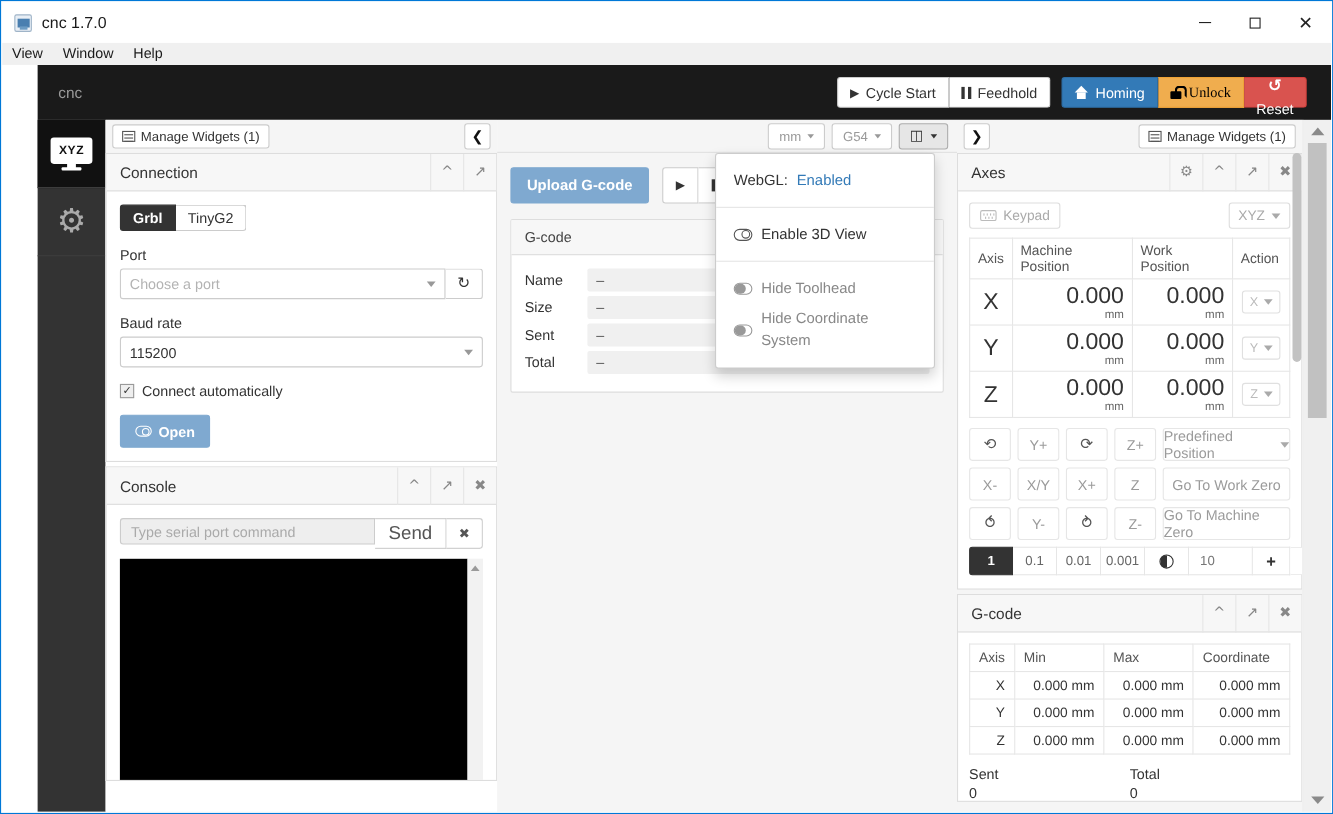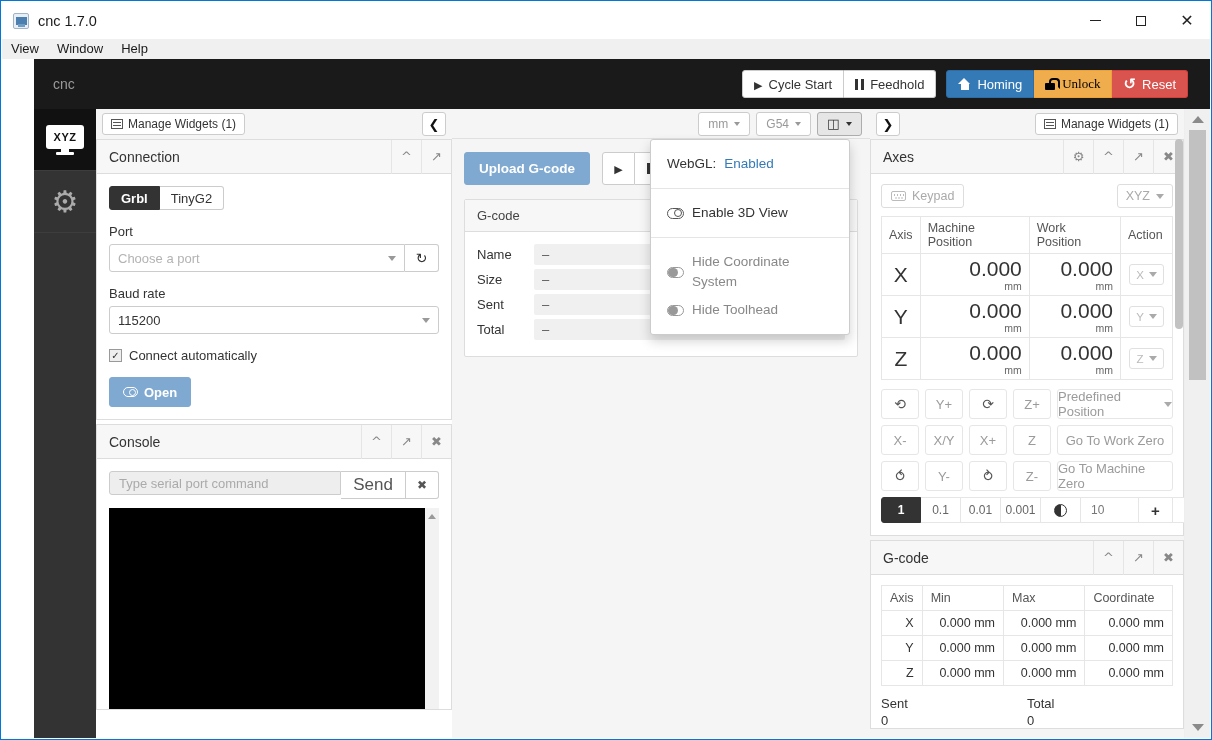--- a/index.html
+++ b/index.html
@@ -72,21 +72,21 @@
   .nb-btn {
     height:28px; padding:0 11px; display:flex; align-items:center; gap:6px;
     background:#fff; border:1px solid #ccc; color:#333; font-size:13px;
     white-space:nowrap;
   }
   .nb-btn + .nb-btn { border-left:0; }
   .btn-group .nb-btn:first-child { border-radius:3px 0 0 3px; }
   .btn-group .nb-btn:last-child  { border-radius:0 3px 3px 0; }
   .nb-btn.blue   { background:#337ab7; border-color:#2e6da4; color:#fff; }
   .nb-btn.orange { background:#f0ad4e; border-color:#eea236; color:#000000;font-family:Liberation Serif, serif; }
-  .nb-btn.red    { background:#d9534f; border-color:#d43f3a; color:#fff; }
+  .nb-btn.red    { background:#d9534f; border-color:#d43f3a; color:#fff;flex-direction:column; }
 
   .ico { display:inline-block; line-height:1; font-family:"DejaVu Sans", sans-serif; }
   .ico-play:before { content:"\25B6"; font-size:11px; }
   .ico-pause { width:9px; height:11px; position:relative; }
   .ico-pause:before, .ico-pause:after {
     content:""; position:absolute; top:0; width:3px; height:11px; background:currentColor;
   }
   .ico-pause:before { left:0; } .ico-pause:after { right:0; }
 
   .ico-home { width:13px; height:12px; position:relative; }
@@ -689,25 +689,25 @@
           </div>
           <div class="dd-sec">
             <div class="dd-item">
               <span class="tg-off"></span>
               <span>Enable 3D View</span>
             </div>
           </div>
           <div class="dd-sec">
             <div class="dd-item">
               <span class="tg-on"></span>
-              <span class="lbl-grey">Hide Coordinate System</span>
+              <span class="lbl-grey">Hide Toolhead</span>
             </div>
             <div class="dd-item">
               <span class="tg-on"></span>
-              <span class="lbl-grey">Hide Toolhead</span>
+              <span class="lbl-grey">Hide Coordinate System</span>
             </div>
           </div>
         </div>
       </div>
 
       <div class="col" id="col-right">
         <div id="right-bar">
           <div class="tgl-btn">
             <span>❯</span>
           </div>

